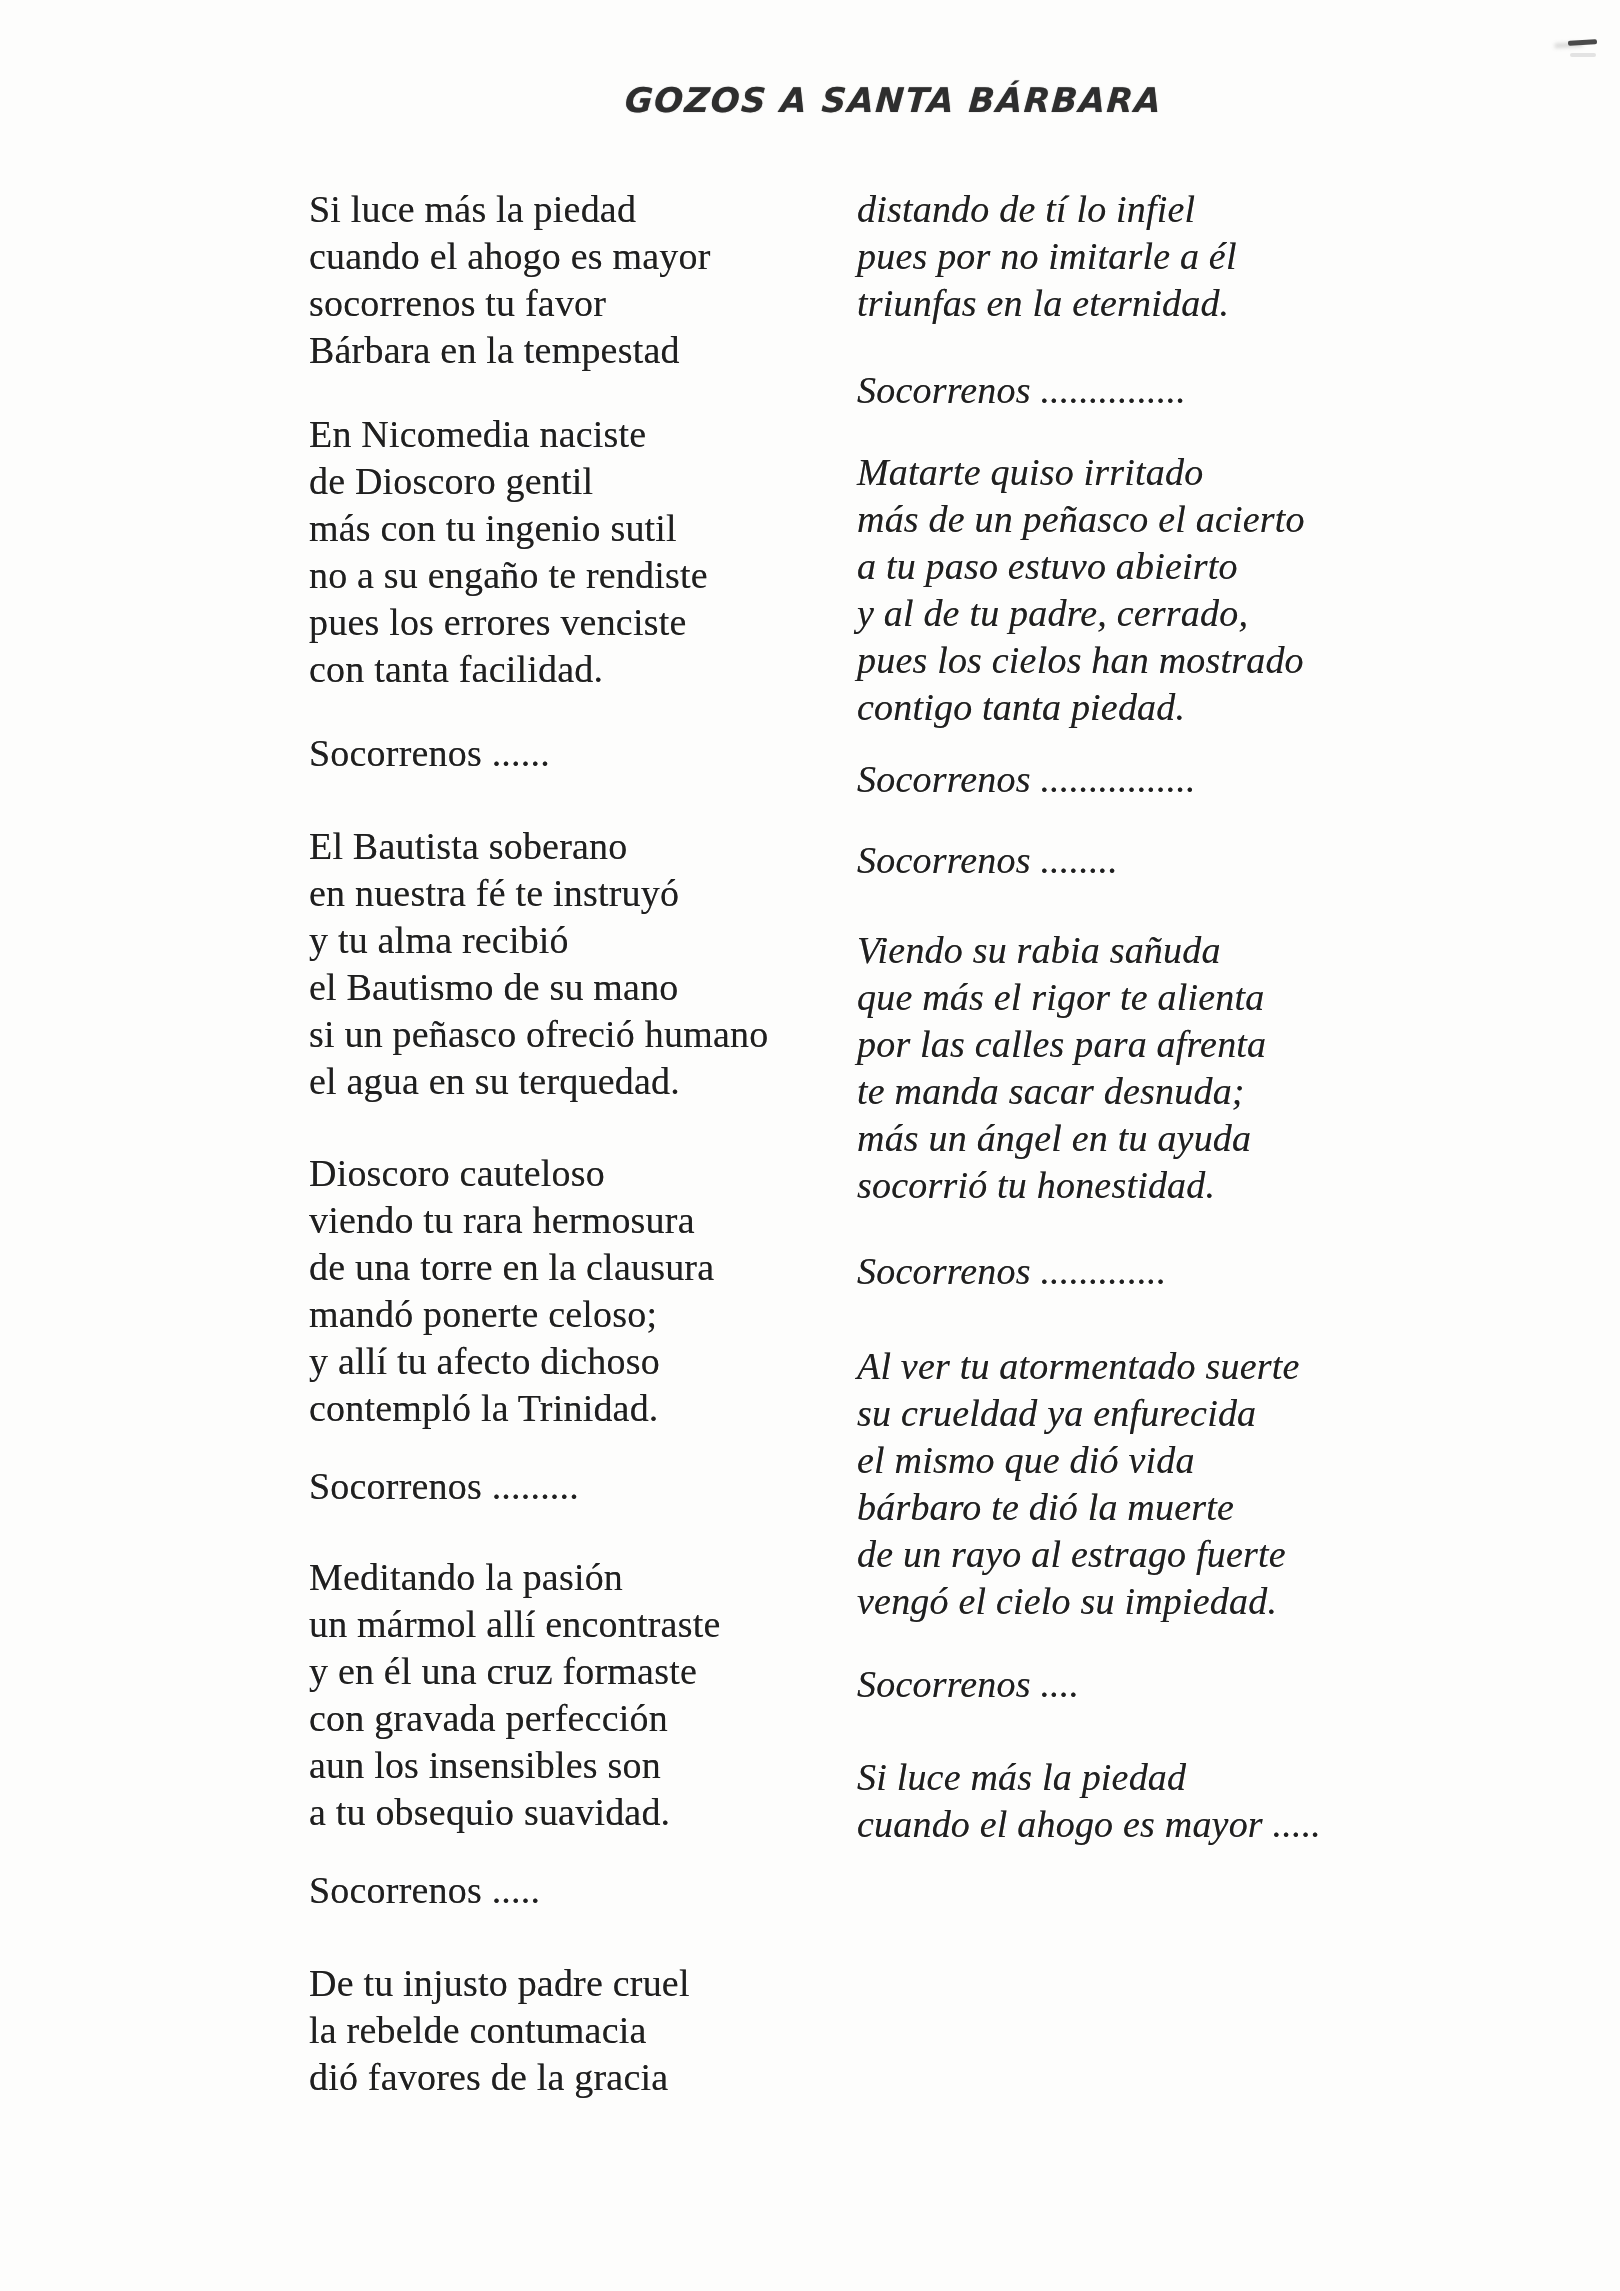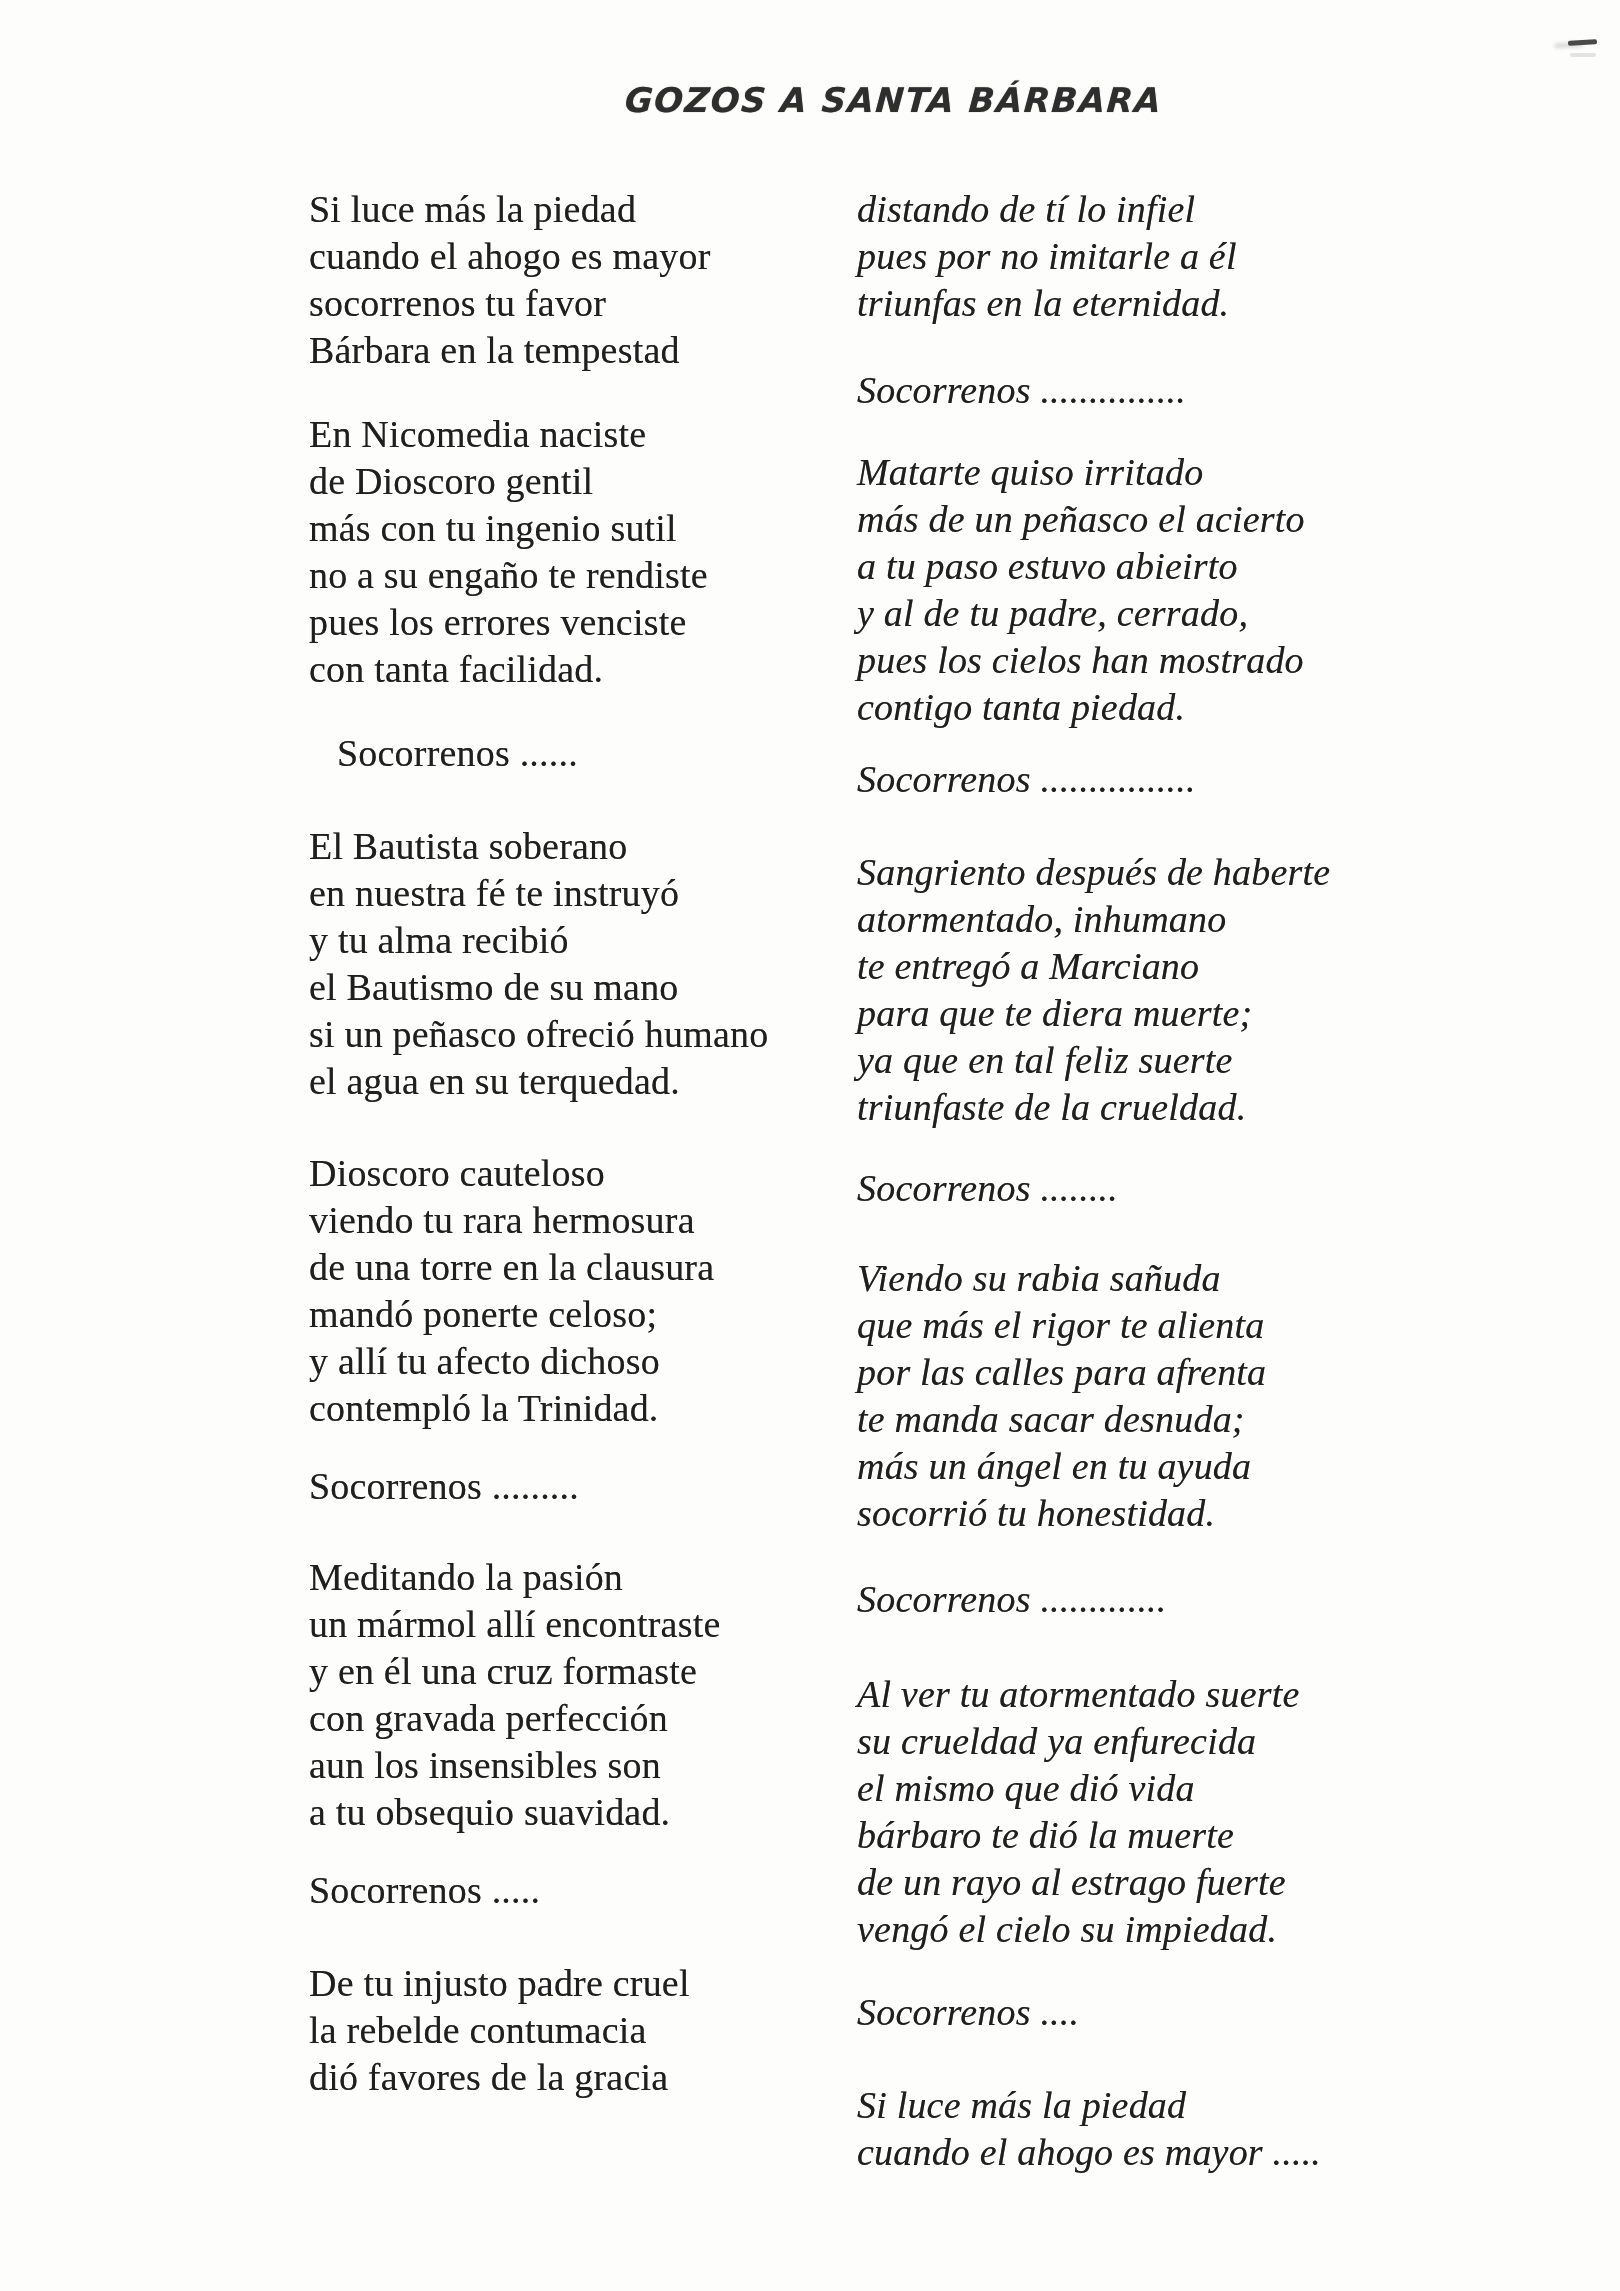--- a/index.html
+++ b/index.html
@@ -84,21 +84,21 @@
         <div class="line">Bárbara en la tempestad</div>
       </div>
       <div class="block stanza" style="margin-top: 37px;">
         <div class="line">En Nicomedia naciste</div>
         <div class="line">de Dioscoro gentil</div>
         <div class="line">más con tu ingenio sutil</div>
         <div class="line">no a su engaño te rendiste</div>
         <div class="line">pues los errores venciste</div>
         <div class="line">con tanta facilidad.</div>
       </div>
-      <div class="block refrain" style="margin-top: 37px; margin-left: 28px;">Socorrenos ......</div>
+      <div class="block refrain" style="margin-top: 37px;">Socorrenos ......</div>
       <div class="block stanza" style="margin-top: 46px;">
         <div class="line">El Bautista soberano</div>
         <div class="line">en nuestra fé te instruyó</div>
         <div class="line">y tu alma recibió</div>
         <div class="line">el Bautismo de su mano</div>
         <div class="line">si un peñasco ofreció humano</div>
         <div class="line">el agua en su terquedad.</div>
       </div>
       <div class="block stanza" style="margin-top: 45px;">
         <div class="line">Dioscoro cauteloso</div>
@@ -134,28 +134,20 @@
       <div class="block refrain" style="margin-top: 40px;">Socorrenos ...............</div>
       <div class="block stanza" style="margin-top: 35px;">
         <div class="line">Matarte quiso irritado</div>
         <div class="line">más de un peñasco el acierto</div>
         <div class="line">a tu paso estuvo abieirto</div>
         <div class="line">y al de tu padre, cerrado,</div>
         <div class="line">pues los cielos han mostrado</div>
         <div class="line">contigo tanta piedad.</div>
       </div>
       <div class="block refrain" style="margin-top: 25px;">Socorrenos ................</div>
-      <div class="block stanza" style="margin-top: 46px;">
-        <div class="line">Sangriento después de haberte</div>
-        <div class="line">atormentado, inhumano</div>
-        <div class="line">te entregó a Marciano</div>
-        <div class="line">para que te diera muerte;</div>
-        <div class="line">ya que en tal feliz suerte</div>
-        <div class="line">triunfaste de la crueldad.</div>
-      </div>
       <div class="block refrain" style="margin-top: 34px;">Socorrenos ........</div>
       <div class="block stanza" style="margin-top: 43px;">
         <div class="line">Viendo su rabia sañuda</div>
         <div class="line">que más el rigor te alienta</div>
         <div class="line">por las calles para afrenta</div>
         <div class="line">te manda sacar desnuda;</div>
         <div class="line">más un ángel en tu ayuda</div>
         <div class="line">socorrió tu honestidad.</div>
       </div>
       <div class="block refrain" style="margin-top: 39px;">Socorrenos .............</div>

